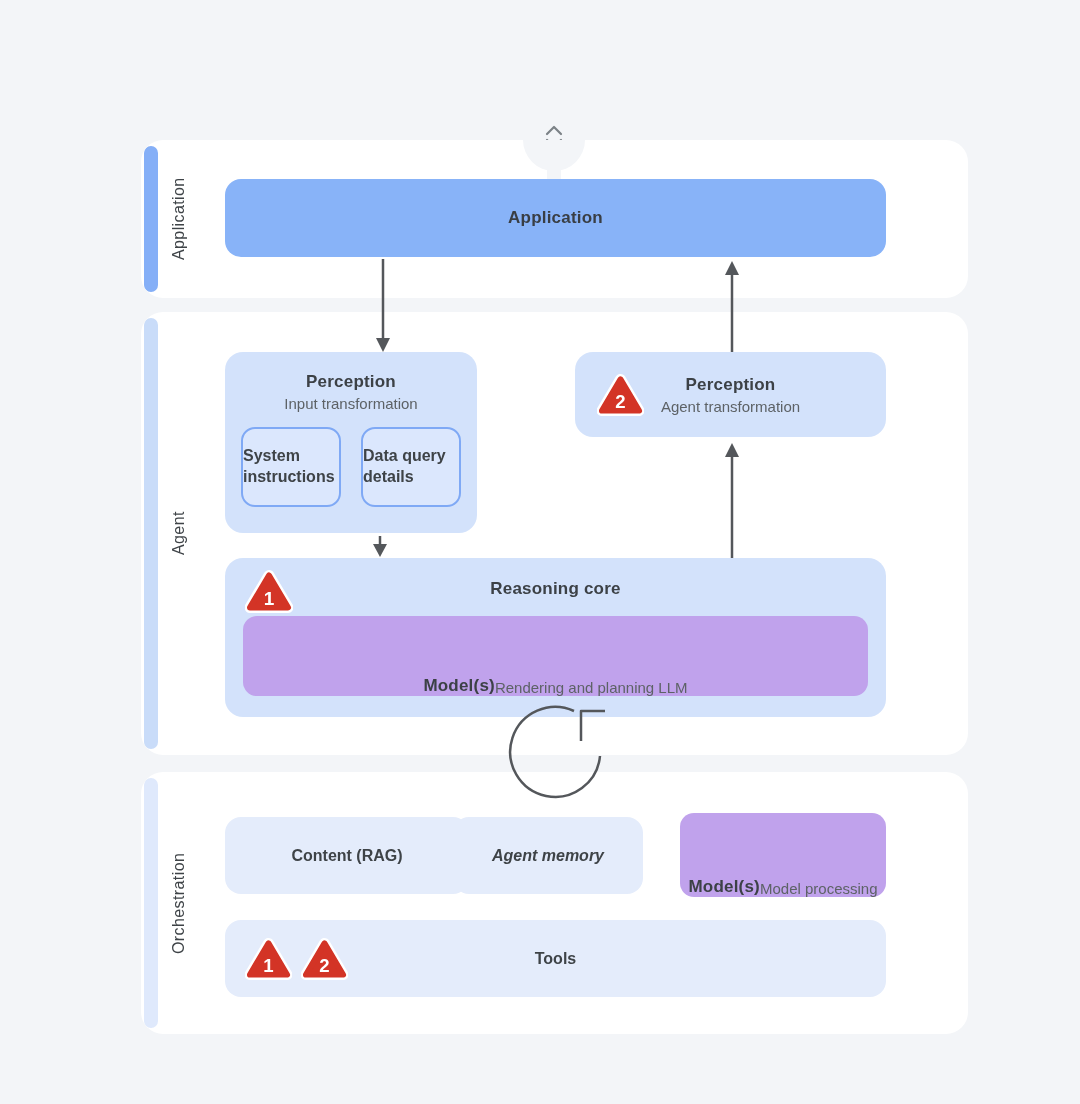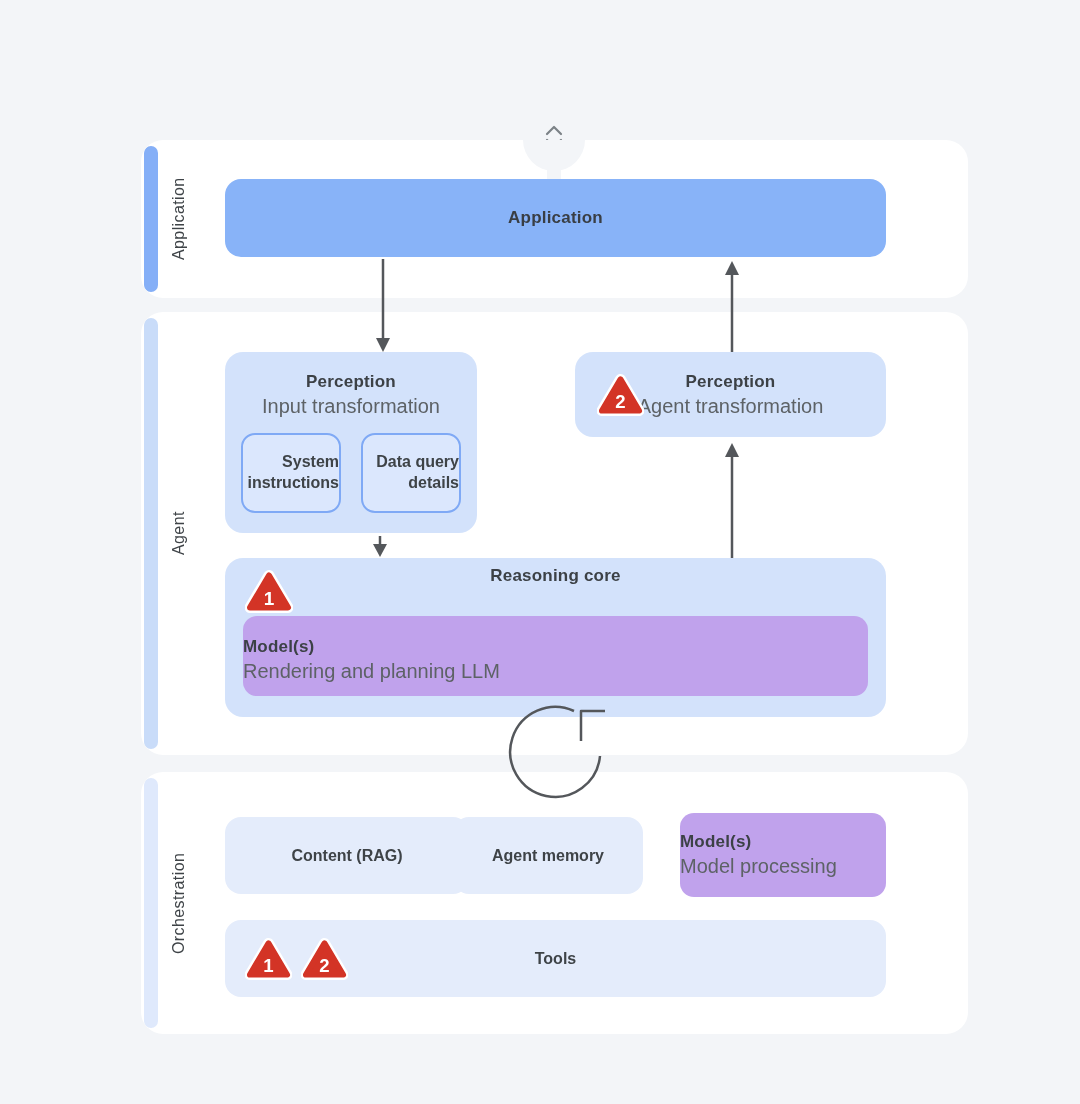--- a/index.html
+++ b/index.html
@@ -61,43 +61,43 @@
   }
 
   .blue-box { background:#d3e2fb; border-radius:18px; position:absolute; }
   .lite-box {
     background:#e4ecfb; border-radius:16px; position:absolute;
     display:flex; align-items:center; justify-content:center;
     font-size:16px; font-weight:bold; color:#3e4347;
   }
   .purple-box {
     background:#c0a2ec; border-radius:14px; position:absolute;
-    display:flex; flex-direction:column; align-items:flex-start; justify-content:center;
+    display:flex; flex-direction:row; align-items:flex-end; justify-content:center;
   }
 
   .box-title { font-size:17px; font-weight:bold; color:#3c4146; text-align:center; letter-spacing:0.2px; }
-  .box-sub   { font-size:20px; color:#5d6266; text-align:center; margin-top:3px; }
+  .box-sub   { font-size:15px; color:#5d6266; text-align:center; margin-top:3px; }
 
   #perception { left:84px; top:40px; width:252px; height:181px; padding-top:20px; box-sizing:border-box; }
   .chip-row { display:flex; gap:20px; padding:0 16px; margin-top:15px; }
   .chip {
     flex:1; height:80px; box-sizing:border-box;
     background:#dbe7fd; border:2px solid #7fa9f5; border-radius:14px;
-    display:flex; align-items:center; justify-content:center; text-align:right;
+    display:flex; align-items:center; justify-content:center; text-align:left;
     font-size:16px; font-weight:bold; color:#3e4347; line-height:1.3;
   }
 
   #rendering { left:434px; top:40px; width:311px; height:85px;
     display:flex; flex-direction:column; align-items:center; justify-content:center; }
   #reasoning { left:84px; top:246px; width:661px; height:159px; }
-  #reasoning .box-title { margin-top:8px; }
+  #reasoning .box-title { margin-top:21px; }
   #model-llm { left:18px; top:58px; width:625px; height:80px; }
 
   #content-rag  { left:84px;  top:45px; width:244px; height:77px; }
-  #agent-memory { left:312px; top:45px; width:190px; height:77px; }
+  #agent-memory { left:312px; top:45px; width:190px; height:77px;font-style:italic; }
   #model-data   { left:539px; top:41px; width:206px; height:84px; }
   #tools        { left:84px;  top:148px; width:661px; height:77px; }
 
   .badge { position:absolute; }
   .badge text { font-family:"Liberation Sans", sans-serif; }
   #badge-rendering { left:22px; top:20px; }
   #badge-reasoning { left:20px; top:10px; }
   #badge-tools-1 { left:20px; top:16px; }
   #badge-tools-2 { left:76px; top:16px; }
 

